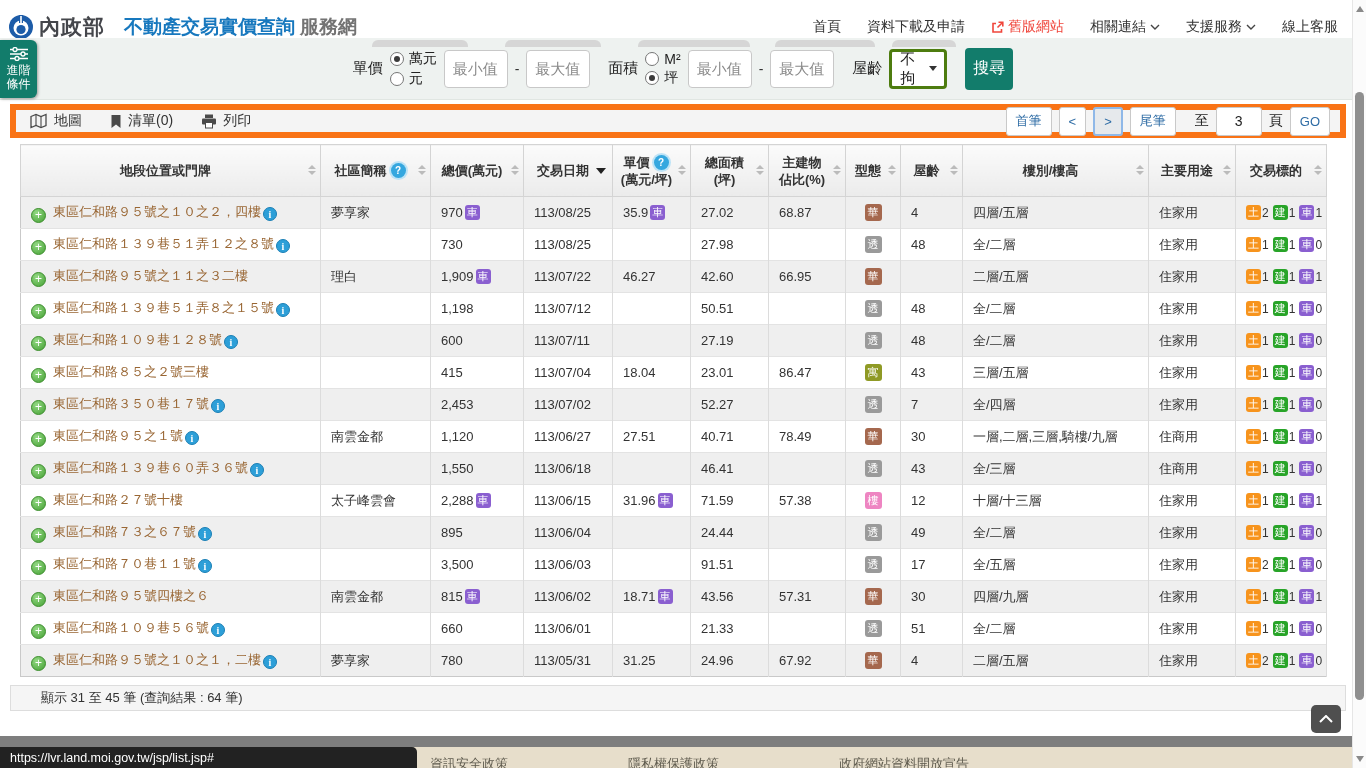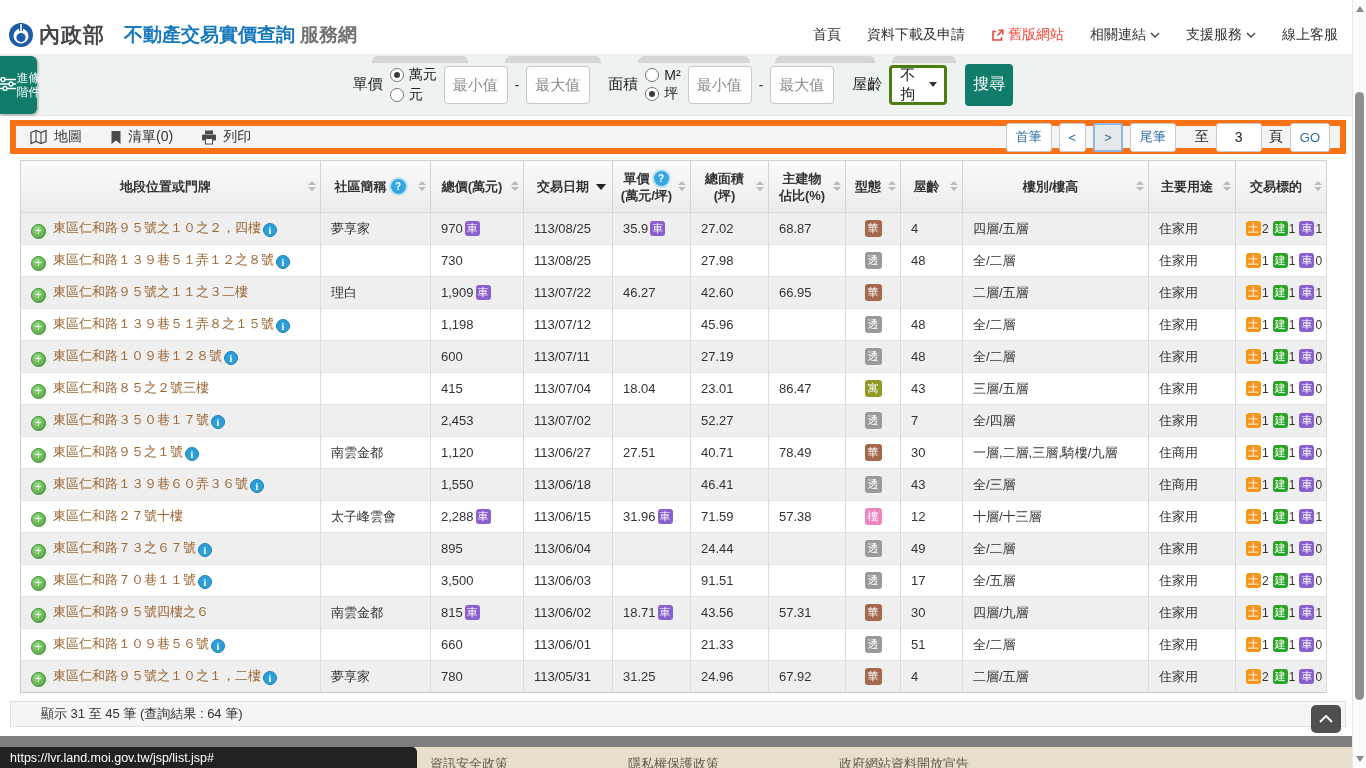--- a/index.html
+++ b/index.html
@@ -1,37 +1,37 @@
 <!DOCTYPE html>
 <html><head>
 <meta charset="utf-8">
 <style>
   *{margin:0;padding:0;box-sizing:border-box;}
   html,body{width:1366px;height:768px;overflow:hidden;background:#fff;
     font-family:"Liberation Sans","DejaVu Sans",sans-serif;}
   .page{position:relative;width:1366px;height:768px;background:#fff;}
 
   
-  .hdr{height:54px;display:flex;align-items:center;justify-content:space-between;
+  .hdr{height:38px;display:flex;align-items:center;justify-content:space-between;
        padding:16px 28px 0 8px;background:#fff;}
   .brand{display:flex;align-items:center;gap:5px;}
   .brand-agency{font-family:"Liberation Serif","DejaVu Serif",serif;font-weight:bold;
        font-size:21px;color:#44464b;letter-spacing:1px;}
   .brand-blue{font-size:19px;font-weight:bold;color:#1778be;margin-left:14px;}
   .brand-orange{font-size:19px;font-weight:bold;color:#737373;}
   .nav{display:flex;align-items:center;gap:26px;font-size:14px;color:#333;}
   .nav-item{display:flex;align-items:center;gap:4px;cursor:pointer;text-decoration:none;color:#333;}
   .nav-item.red span{color:#f0453b;}
 
   
   .filterbar{position:relative;height:62px;background:#eef2f0;border-bottom:1px solid #e0e6e2;
       display:flex;align-items:center;justify-content:center;gap:10px;}
   .bump{position:absolute;top:2px;height:7px;background:#d6d6d6;border-radius:6px 6px 0 0;}
   .adv-tab{position:absolute;left:0;top:2px;width:37px;height:58px;background:#127c6b;
-      border-radius:0 6px 6px 0;color:#fff;display:flex;flex-direction:row;align-items:center;
+      border-radius:0 6px 6px 0;color:#fff;display:flex;flex-direction:column;align-items:center;
       justify-content:center;font-size:12px;line-height:14px;cursor:pointer;
       box-shadow:1px 1px 3px rgba(0,0,0,.35);border:none;}
   .fgroup{display:flex;align-items:center;gap:7px;}
   .flabel{font-size:15px;color:#222;}
   .radios{display:flex;flex-direction:column;gap:2px;font-size:14px;color:#222;}
   .radio{display:flex;align-items:center;gap:5px;cursor:pointer;}
   .rdot{width:14px;height:14px;border:1px solid #767676;border-radius:50%;background:#fff;position:relative;flex:none;}
   .rdot.on::after{content:"";position:absolute;inset:3px;background:#3a3a3a;border-radius:50%;}
   .fin{width:64px;height:38px;border:1px solid #c8c8c8;border-radius:4px;background:#fff;
       font-size:15px;padding:0 8px;color:#333;font-family:inherit;}
@@ -491,21 +491,21 @@
                   <span class="dcount">1</span>
                 </span>
               </td>
             </tr>
             <tr class="even">
               <td><span class="plus">+</span><span class="addr">東區仁和路１３９巷５１弄８之１５號</span><span class="infoi">i</span></td>
               <td></td>
               <td><span>1,198</span></td>
               <td>113/07/12</td>
               <td><span></span></td>
-              <td>45.96</td>
+              <td>50.51</td>
               <td></td>
               <td class="td-center"><span class="tbadge" style="background: rgb(154, 154, 154);">透</span></td>
               <td>48</td>
               <td>全/二層</td>
               <td>住家用</td>
               <td>
                 <span class="deal">
                   <span class="dbadge" style="background: rgb(247, 148, 29);">土</span>
                   <span class="dcount">1</span>
                   <span class="dbadge" style="background: rgb(40, 164, 40);">建</span>

